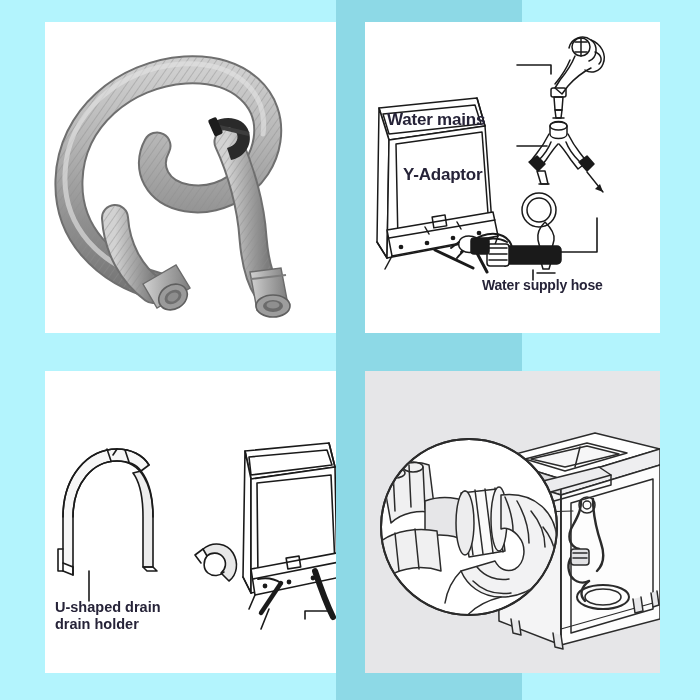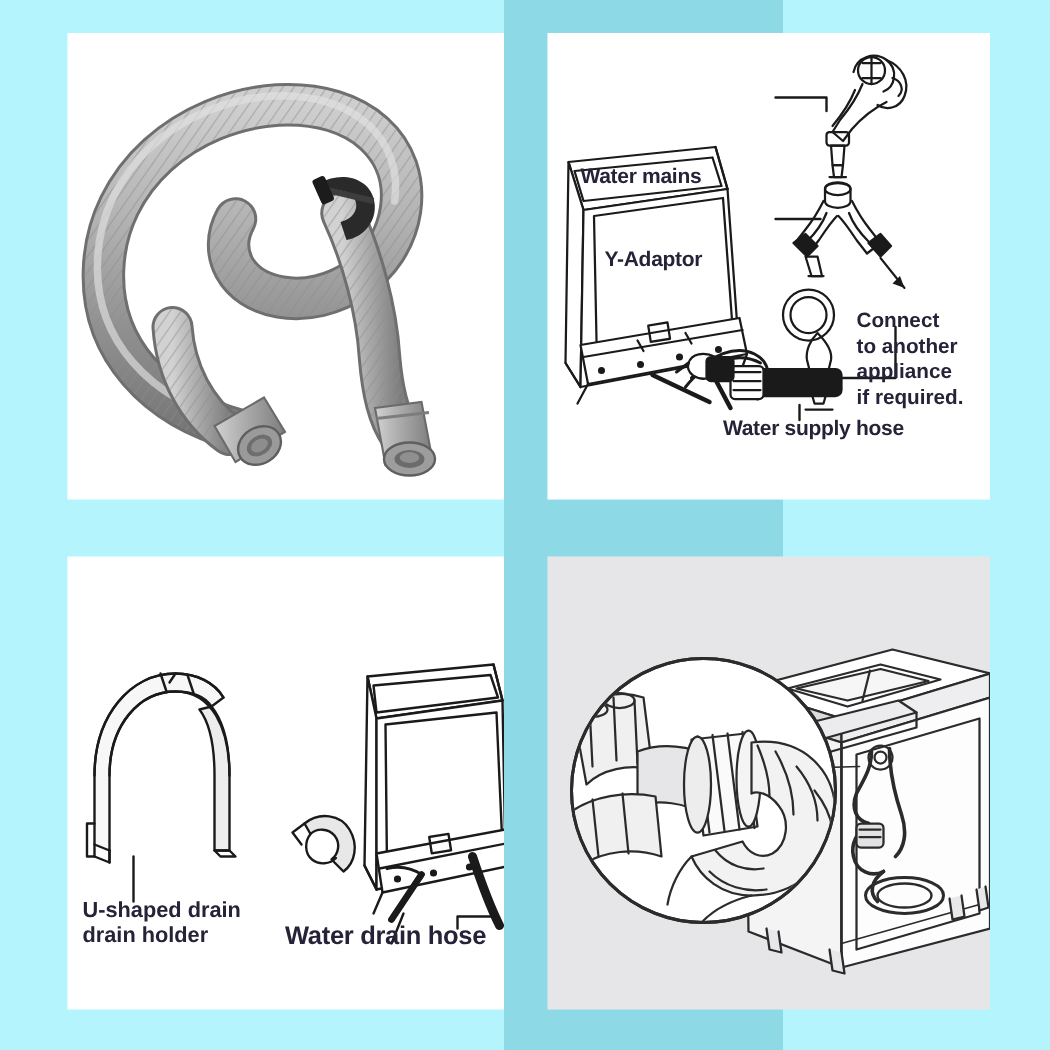--- a/index.html
+++ b/index.html
@@ -249,28 +249,22 @@
         <path d="M222 150 L238 170" stroke-width="1.4"></path>
         <path d="M238 170 L230 167 L235 162 Z" fill="#1a1a1a" stroke="none"></path>
 
         <path d="M152 43 L186 43 L186 52" stroke-width="1.6"></path>
         <path d="M152 124 L182 124" stroke-width="1.6"></path>
         <path d="M196 230 L232 230 L232 196" stroke-width="1.6"></path>
         <path d="M168 248 L168 258" stroke-width="1.6"></path>
       </g>
     </svg>
 
-    <div class="lbl" style="left:22px;top:88px;font-size:14px;">Water mains</div>
-    <div class="lbl" style="left:38px;top:143px;font-size:14px;">Y-Adaptor</div>
-    <div style="position:absolute;left:206px;top:183px;font-size:13.8px;font-weight:bold;color:#262338;line-height:1.24;">
-      <div>Connect</div>
-      <div>to another</div>
-      <div>appliance</div>
-      <div>if required.</div>
-    </div>
+    <div class="lbl" style="left:22px;top:88px;font-size:17px;">Water mains</div>
+    <div class="lbl" style="left:38px;top:143px;font-size:17px;">Y-Adaptor</div>
     <div class="lbl" style="left:117px;top:256px;font-size:14px;">Water supply hose</div>
   </div>
 
   <div class="panel" id="panel-bl">
     <svg viewBox="0 0 291 302">
       <rect x="0" y="0" width="291" height="302" fill="#ffffff"></rect>
       <g fill="none" stroke="#1a1a1a" stroke-width="1.6" stroke-linejoin="round" stroke-linecap="round">
 
         <g>
           <path d="M28 196 L28 146 C 28 112 48 90 72 90 C 84 90 92 94 96 100
@@ -321,21 +315,20 @@
         <path d="M44 200 L44 230" stroke-width="1.6"></path>
         <path d="M224 238 L216 258" stroke-width="1.6"></path>
         <path d="M260 248 L260 240 L286 240" stroke-width="1.6"></path>
       </g>
     </svg>
 
     <div style="position:absolute;left:10px;top:228px;font-size:14.5px;font-weight:bold;color:#262338;line-height:1.2;">
       <div>U-shaped drain</div>
       <div>drain holder</div>
     </div>
-    <div class="lbl" style="left:145px;top:243px;font-size:17px;">Water drain hose</div>
   </div>
 
   <div class="panel" id="panel-br">
     <svg viewBox="0 0 295 302">
       <rect x="0" y="0" width="295" height="302" fill="#e6e6e8"></rect>
       <g fill="none" stroke="#2b2b2b" stroke-width="1.5" stroke-linejoin="round" stroke-linecap="round">
 
         <g>
 
           <path d="M132 88 L230 62 L295 78 L196 108 Z" fill="#fff"></path>

